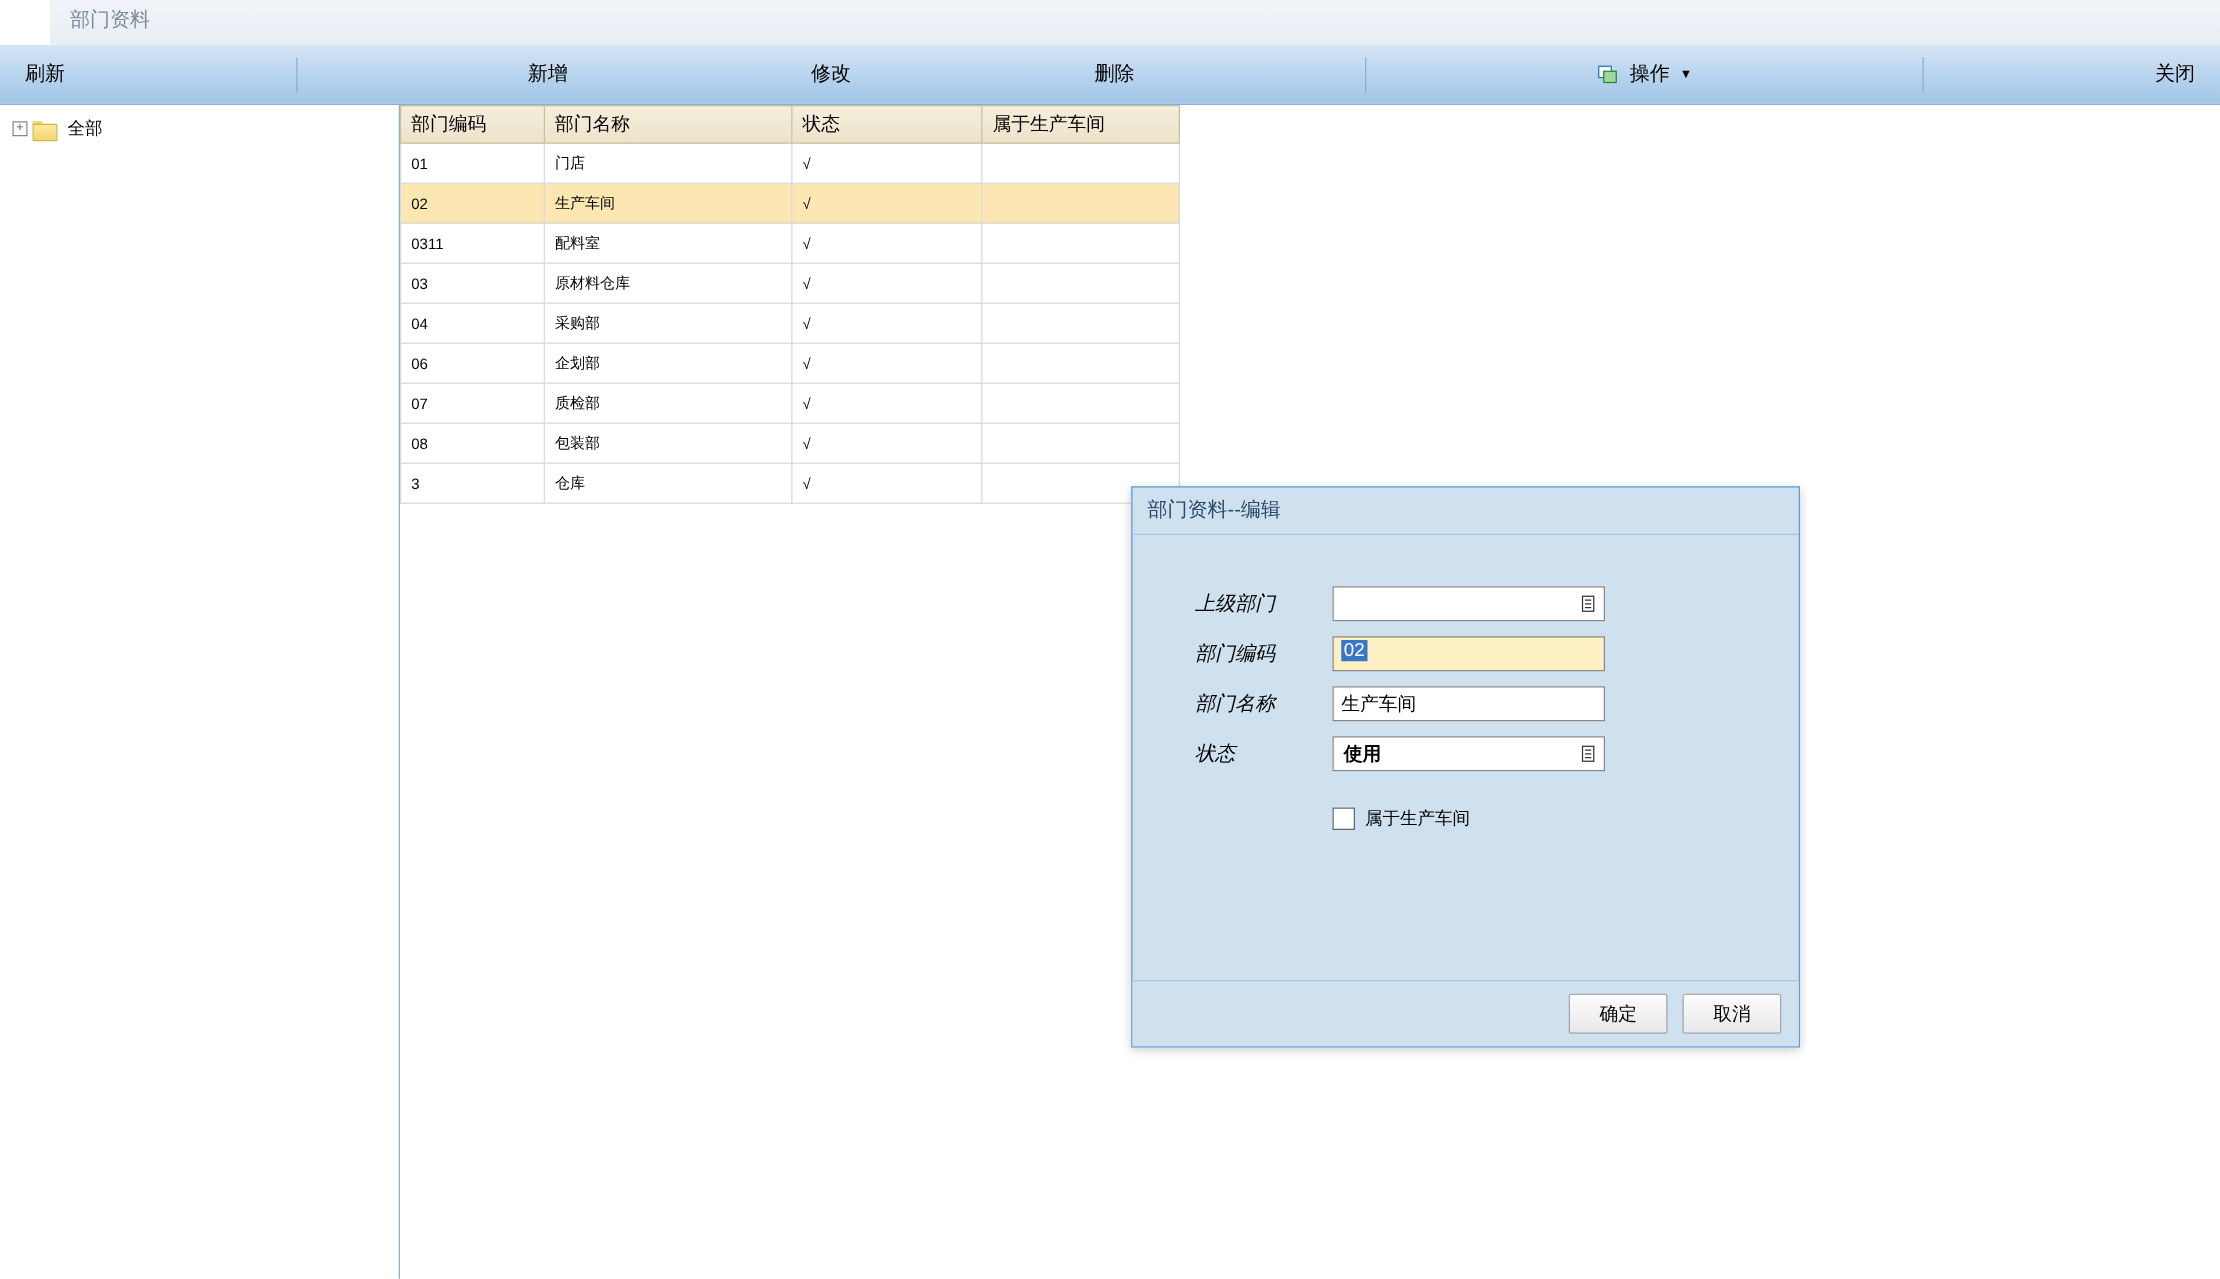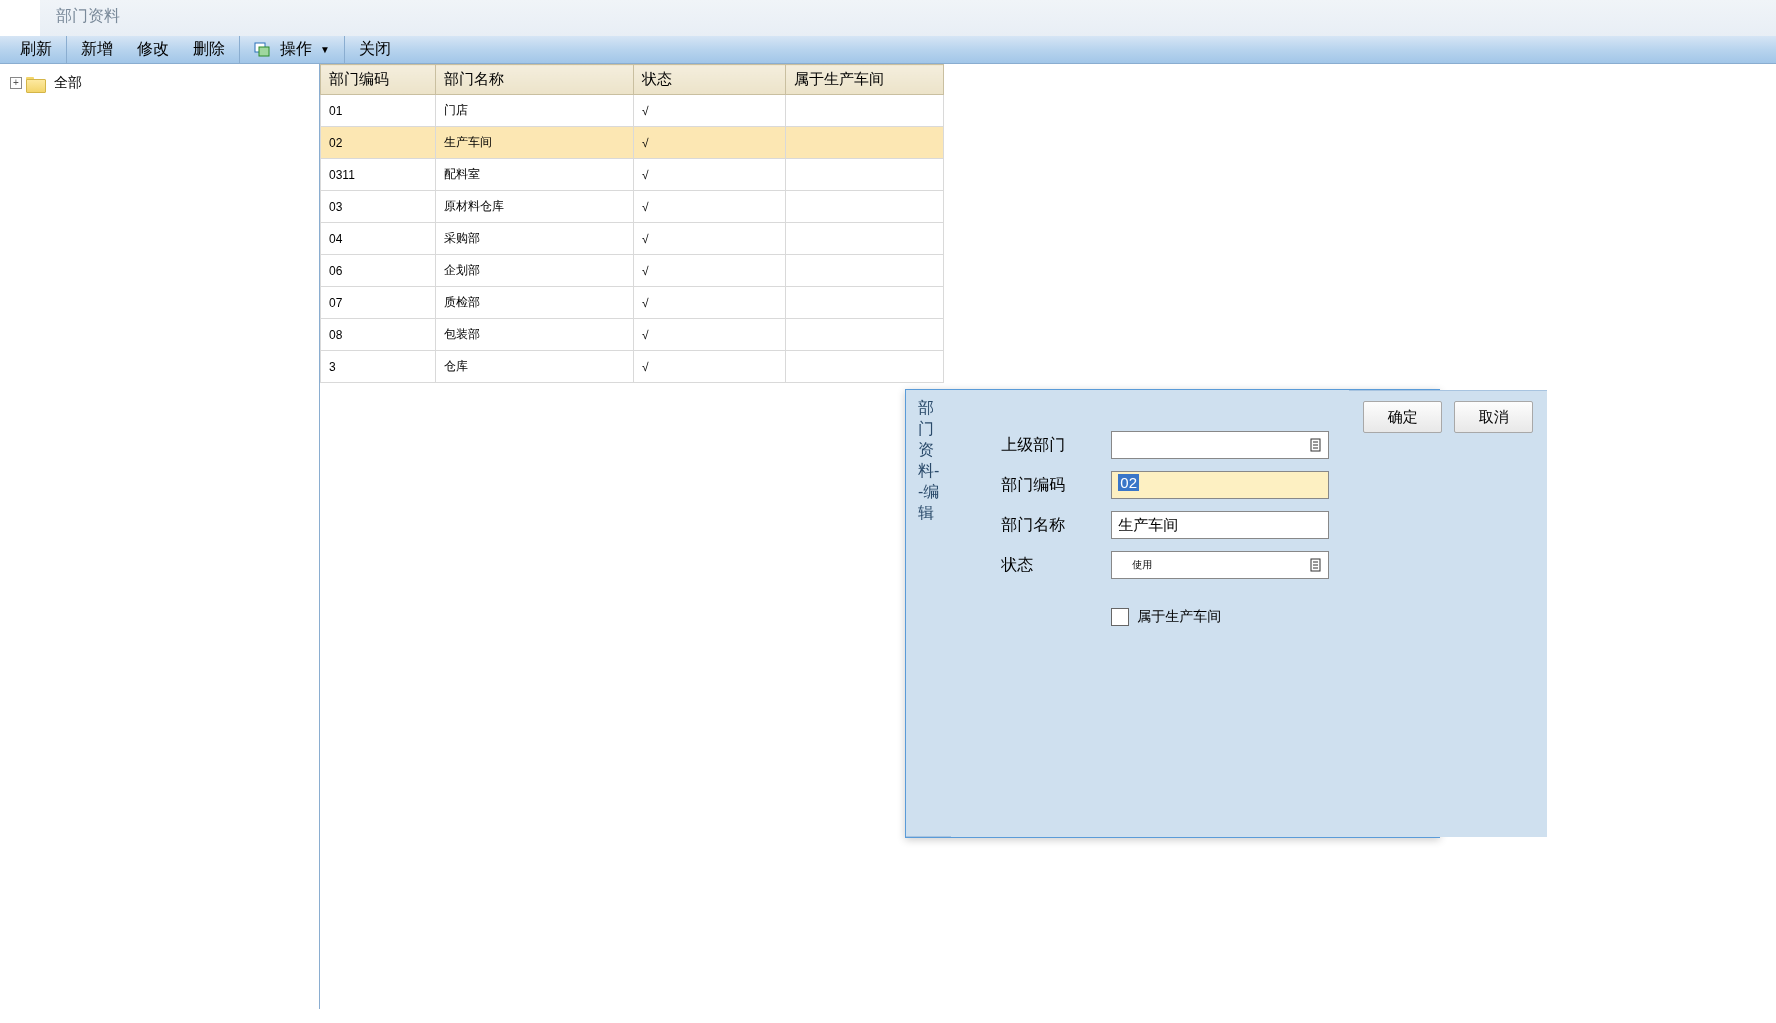--- a/index.html
+++ b/index.html
@@ -19,25 +19,26 @@
     .title-bar {
       background: linear-gradient(to bottom, #f0f4f8, #e8eef5);
       height: 36px;
       padding: 6px 16px;
       color: #7a8a9a;
       font-size: 16px;
       margin-left: 40px;
     }
     .toolbar {
       background: linear-gradient(to bottom, #d6e5f5, #b8d4ee, #a2c6e8);
-      height: 28px;
+      height: 48px;
       display: flex;
       align-items: center;
       padding: 0 8px;
       border-bottom: 1px solid #8aadd0;
+      justify-content: space-between;
     }
     .toolbar-btn {
       padding: 0 12px;
       height: 36px;
       display: flex;
       align-items: center;
       color: #000;
       font-size: 16px;
       cursor: pointer;
       gap: 4px;
@@ -145,41 +146,42 @@
     .dialog {
       position: absolute;
       left: 905px;
       top: 389px;
       width: 535px;
       height: 449px;
       background: #cfe0ef;
       border: 1px solid #5a9bd8;
       box-shadow: 0 2px 8px rgba(0,0,0,0.2);
       display: flex;
-      flex-direction: row;
+      flex-direction: column;
     }
     .dialog-title {
       padding: 8px 12px;
       font-size: 16px;
       color: #2a4a6a;
       border-bottom: 1px solid #a8c4e0;
     }
     .dialog-body {
       flex: 1;
       padding: 40px 20px 20px 50px;
     }
     .form-row {
       display: flex;
       align-items: center;
       margin-bottom: 10px;
       height: 30px;
     }
     .form-label {
       width: 110px;
       font-size: 16px;
+      font-style: italic;
     }
     .form-input {
       width: 218px;
       height: 28px;
       border: 1px solid #888;
       padding: 2px 6px;
       font-size: 15px;
       font-family: inherit;
       background: #fff;
     }
@@ -195,22 +197,23 @@
       width: 218px;
       height: 28px;
       border: 1px solid #888;
       background: #fff;
       display: flex;
       align-items: center;
       position: relative;
     }
     .form-lookup-text {
       flex: 1;
-      padding: 2px 20px;
-      font-size: 10px;
+      padding: 2px 8px;
+      font-size: 15px;
+      font-weight: bold;
     }
     .lookup-icon {
       width: 18px;
       height: 22px;
       margin-right: 3px;
       display: flex;
       align-items: center;
       justify-content: center;
       cursor: pointer;
     }

